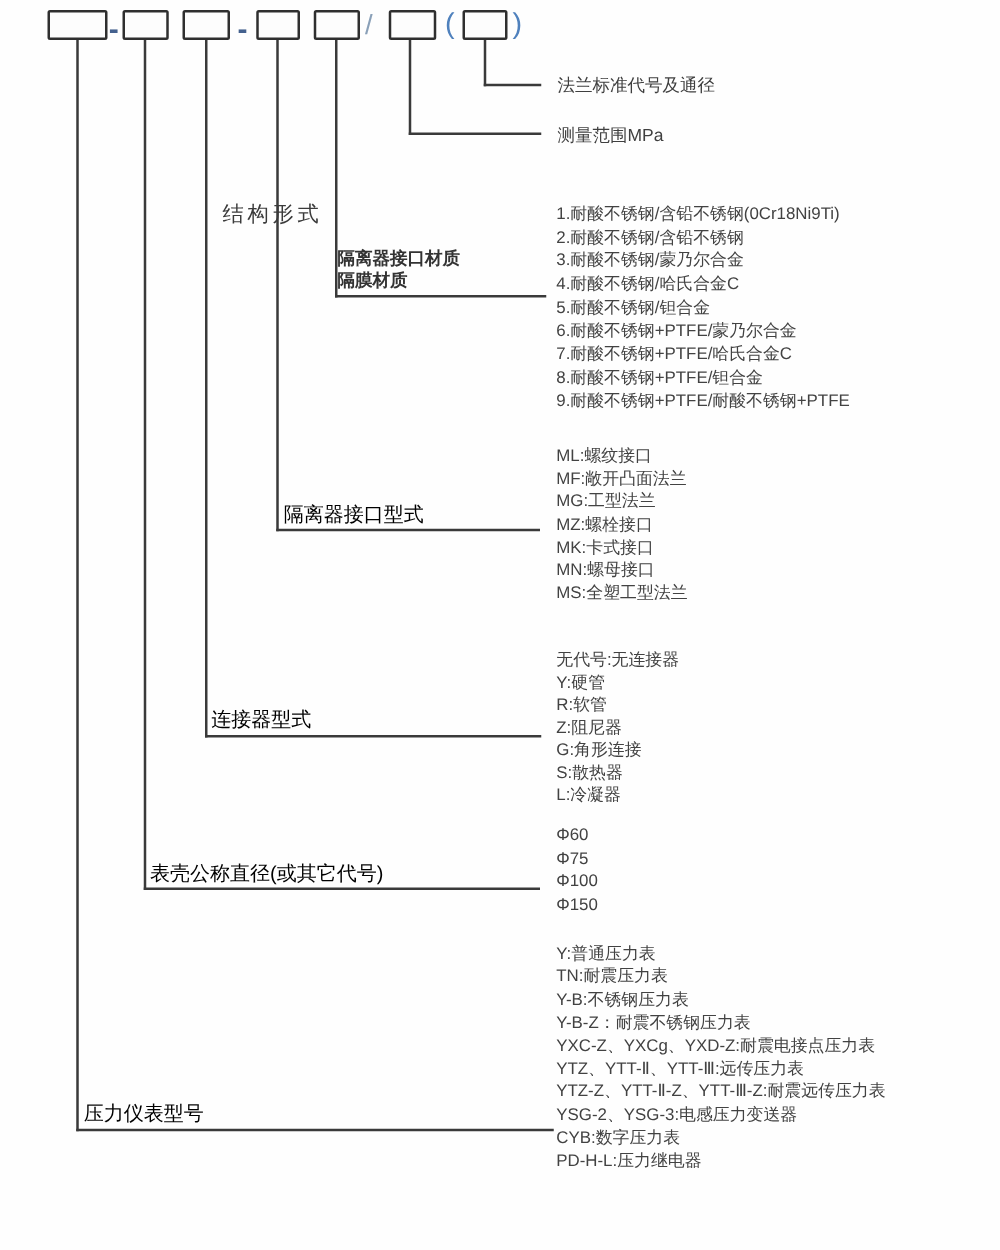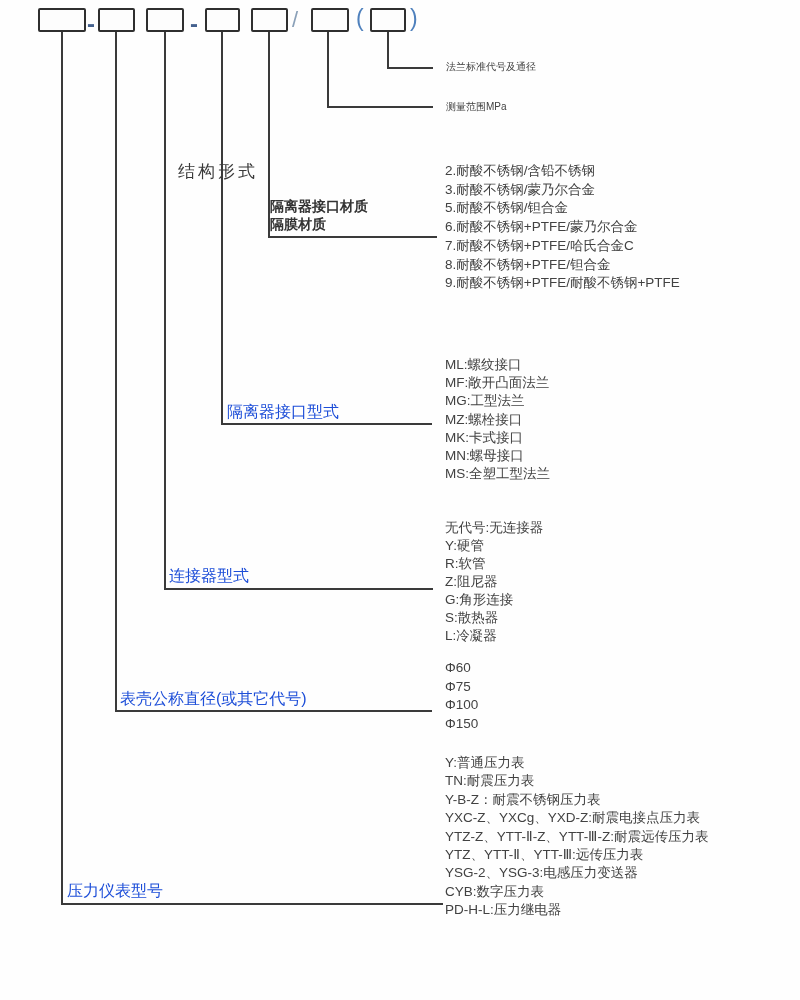--- a/index.html
+++ b/index.html
@@ -11,22 +11,22 @@
   .code-box{
     position:absolute;top:8px;height:24px;background:#fdfdfd;
     border:2px solid #2f2f2f;border-radius:2px;box-sizing:border-box;
   }
   .vline{position:absolute;width:2px;background:#3a3a3a;}
   .hline{position:absolute;height:2px;background:#3a3a3a;}
   .sep{position:absolute;font-weight:bold;line-height:1;}
   .sep-dash{font-size:24px;color:#44618e;top:12px;}
   .sep-slash{font-size:22px;color:#8aa0b8;top:9px;font-weight:normal;}
   .sep-paren{font-size:23px;color:#4f81bd;top:7px;font-weight:normal;}
-  .branch-label{position:absolute;font-size:16px;color:#1d4ed8;white-space:nowrap;}
-  .small-label{position:absolute;font-size:10px;color:#3f3f3f;white-space:nowrap;}
+  .branch-label{position:absolute;font-size:16px;color:#000000;white-space:nowrap;}
+  .small-label{position:absolute;font-size:14px;color:#3f3f3f;white-space:nowrap;}
   .list{position:absolute;left:445px;font-size:13.5px;color:#424242;white-space:nowrap;}
   .list .list-item{white-space:nowrap;}
   .heading-structure{position:absolute;left:178px;top:160px;font-size:17px;letter-spacing:3px;color:#3a3a3a;}
   .material-label{
     position:absolute;left:270px;top:197px;width:116px;
     font-size:14px;font-weight:bold;color:#333;line-height:18px;white-space:nowrap;
   }
 </style>
 </head>
 <body>
@@ -66,22 +66,24 @@
   <div class="small-label" style="left:446px;top:60px;">法兰标准代号及通径</div>
 
   <div class="small-label" style="left:446px;top:100px;">测量范围MPa</div>
 
   <div class="heading-structure">结构形式</div>
   <div class="material-label">
     <div>隔离器接口材质</div>
     <div>隔膜材质</div>
   </div>
   <div class="list" style="top:162px;line-height:18.7px;">
+      <div class="list-item">1.耐酸不锈钢/含铅不锈钢(0Cr18Ni9Ti)</div>
       <div class="list-item">2.耐酸不锈钢/含铅不锈钢</div>
       <div class="list-item">3.耐酸不锈钢/蒙乃尔合金</div>
+      <div class="list-item">4.耐酸不锈钢/哈氏合金C</div>
       <div class="list-item">5.耐酸不锈钢/钽合金</div>
       <div class="list-item">6.耐酸不锈钢+PTFE/蒙乃尔合金</div>
       <div class="list-item">7.耐酸不锈钢+PTFE/哈氏合金C</div>
       <div class="list-item">8.耐酸不锈钢+PTFE/钽合金</div>
       <div class="list-item">9.耐酸不锈钢+PTFE/耐酸不锈钢+PTFE</div>
     </div>
 
   <div class="branch-label" style="left:227px;top:402px;">隔离器接口型式</div>
   <div class="list" style="top:356px;line-height:18.2px;">
       <div class="list-item">ML:螺纹接口</div>
@@ -109,22 +111,23 @@
       <div class="list-item">Φ60</div>
       <div class="list-item">Φ75</div>
       <div class="list-item">Φ100</div>
       <div class="list-item">Φ150</div>
     </div>
 
   <div class="branch-label" style="left:67px;top:881px;text-align:right;">压力仪表型号</div>
   <div class="list" style="top:754px;line-height:18.4px;">
       <div class="list-item">Y:普通压力表</div>
       <div class="list-item">TN:耐震压力表</div>
+      <div class="list-item">Y-B:不锈钢压力表</div>
       <div class="list-item">Y-B-Z：耐震不锈钢压力表</div>
       <div class="list-item">YXC-Z、YXCg、YXD-Z:耐震电接点压力表</div>
+      <div class="list-item">YTZ、YTT-Ⅱ、YTT-Ⅲ:远传压力表</div>
       <div class="list-item">YTZ-Z、YTT-Ⅱ-Z、YTT-Ⅲ-Z:耐震远传压力表</div>
-      <div class="list-item">YTZ、YTT-Ⅱ、YTT-Ⅲ:远传压力表</div>
       <div class="list-item">YSG-2、YSG-3:电感压力变送器</div>
       <div class="list-item">CYB:数字压力表</div>
       <div class="list-item">PD-H-L:压力继电器</div>
     </div>
 
 </div>
 
 </body></html>

